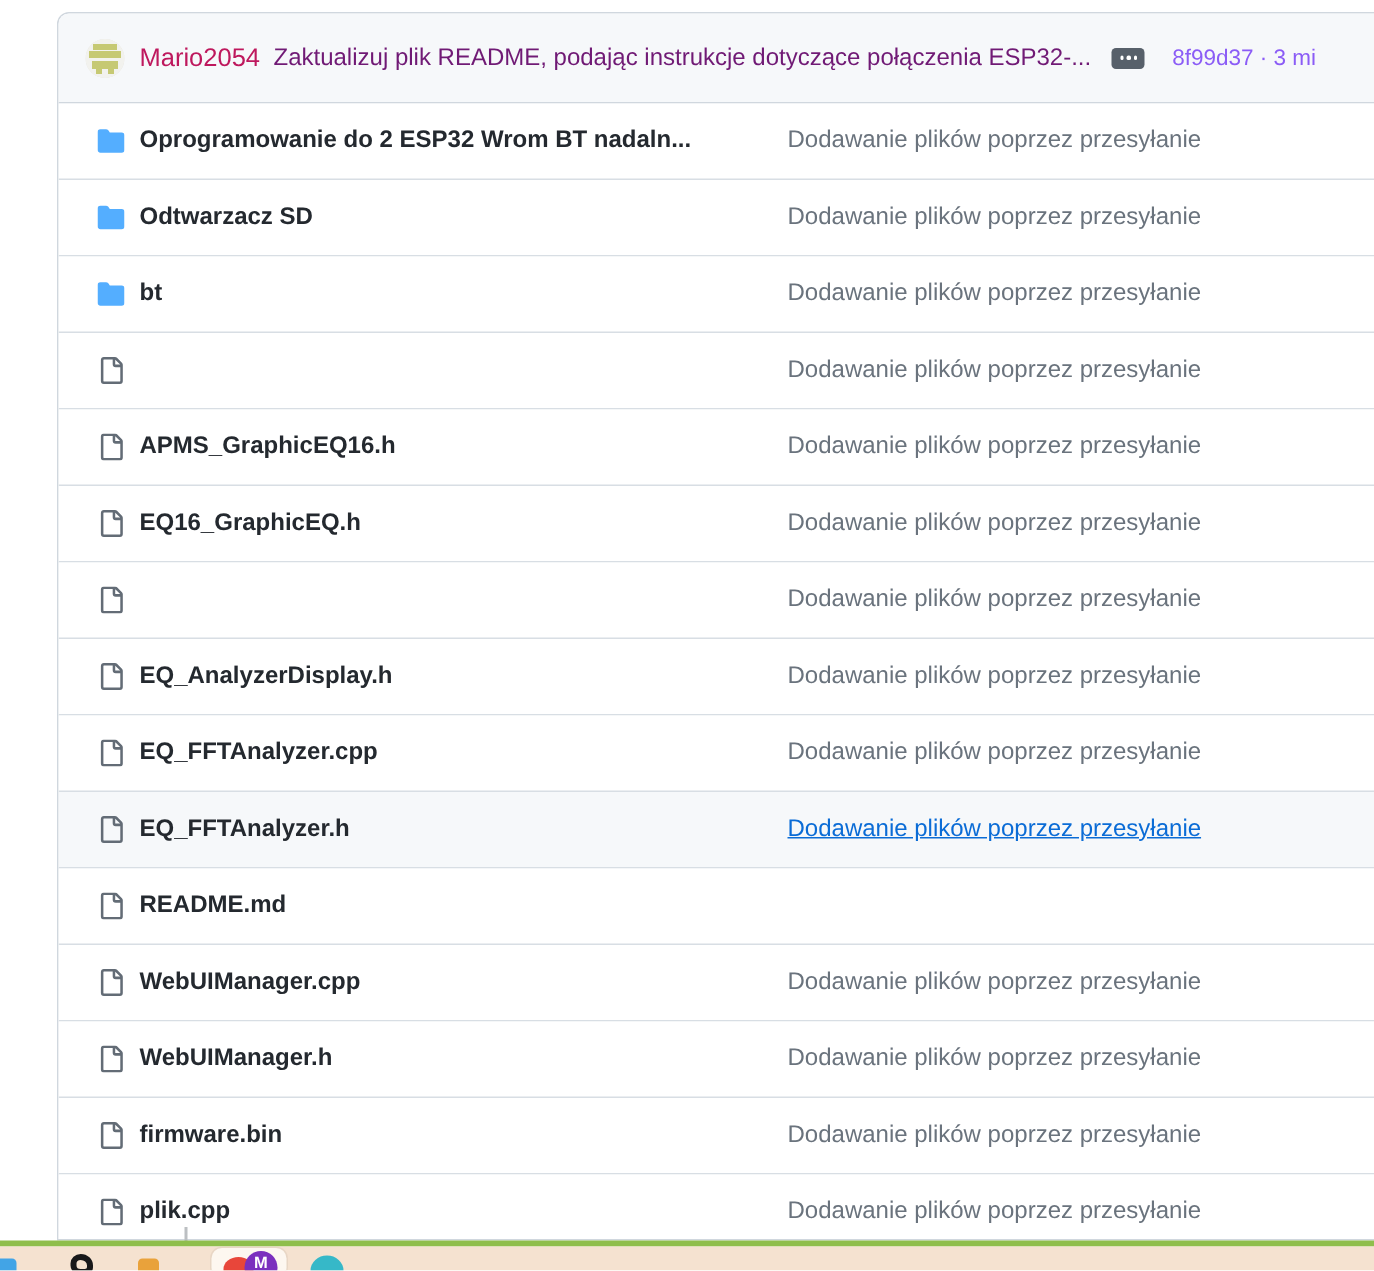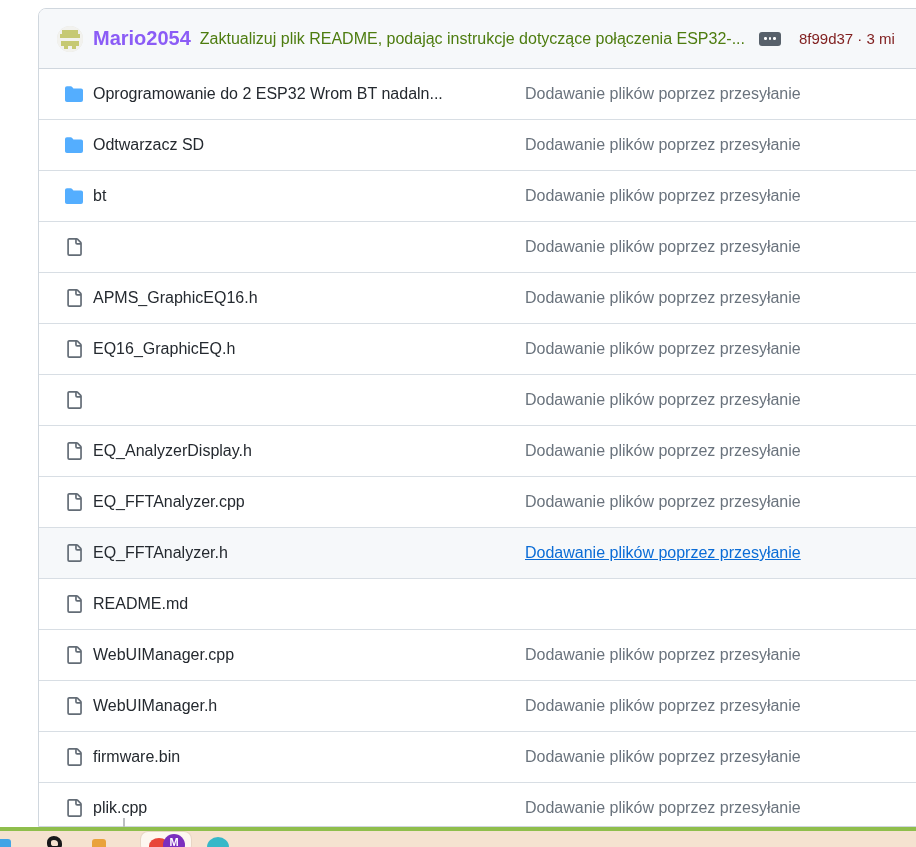--- a/index.html
+++ b/index.html
@@ -35,30 +35,30 @@
   .avatar {
     width: 26px; height: 26px;
     border-radius: 50%;
     overflow: hidden;
     background: #f2f2ee;
     flex: 0 0 auto;
     box-shadow: 0 0 0 1px rgba(0,0,0,0.06) inset;
   }
   .avatar svg { display: block; }
   .author-name {
-    font-weight: bold;
-    font-size: 20px;
-    color: #8b5cf6;
+    font-weight: normal;
+    font-size: 17px;
+    color: #be185d;
     margin-left: 10px;
     white-space: nowrap;
     cursor: pointer;
   }
   .header-message {
     font-size: 16px;
-    color: #4d7c0f;
+    color: #701a75;
     margin-left: 9px;
     white-space: nowrap;
     overflow: hidden;
     flex: 0 1 auto;
     cursor: pointer;
   }
   .ellipsis-btn {
     flex: 0 0 auto;
     margin-left: 14px;
     width: 22px; height: 14px;
@@ -74,21 +74,21 @@
   .ellipsis-btn i {
     width: 2.5px; height: 2.5px;
     background: #ffffff;
     border-radius: 50%;
     display: block;
   }
   .commit-meta {
     flex: 0 0 auto;
     margin-left: 18px;
     font-size: 15px;
-    color: #7f1d1d;
+    color: #8b5cf6;
     white-space: nowrap;
     cursor: pointer;
   }
 
   
   .row {
     height: 51px;
     display: flex;
     align-items: center;
     border-bottom: 1px solid #d8dee4;
@@ -101,20 +101,21 @@
     margin-left: 26px;
     flex: 0 0 auto;
     display: flex; align-items: center; justify-content: center;
   }
   .row .file-name {
     margin-left: 10px;
     font-size: 16px;
     color: #24292f;
     white-space: nowrap;
     cursor: pointer;
+    font-weight: bold;
   }
   .row .commit-msg {
     position: absolute;
     left: 486px;
     top: 50%;
     transform: translateY(-50%);
     font-size: 16px;
     color: #6a737d;
     white-space: nowrap;
     cursor: pointer;

